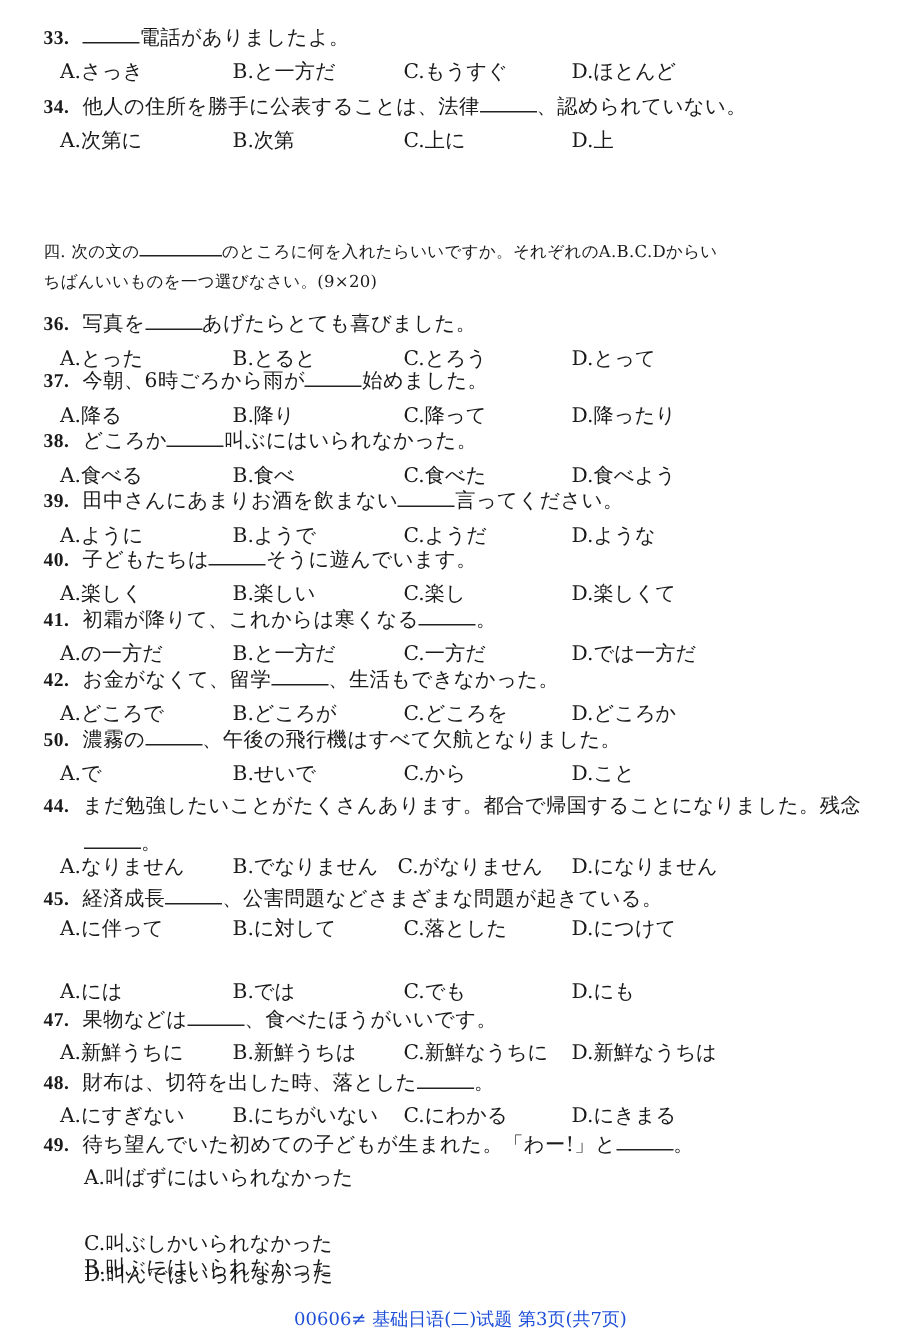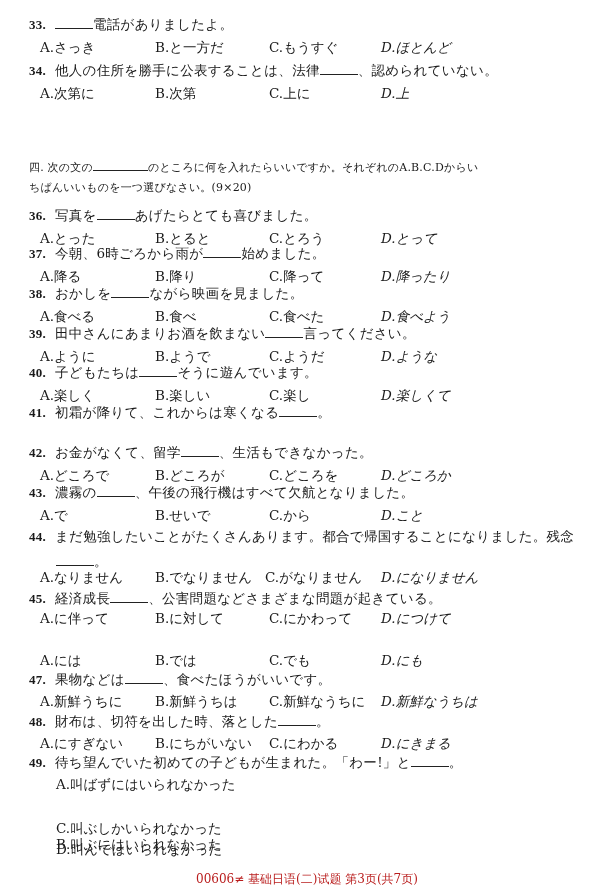--- a/index.html
+++ b/index.html
@@ -12,24 +12,24 @@
   .q { position: absolute; left: 29px; white-space: nowrap; letter-spacing: 0.3px; }
   .qnum { display: inline-block; width: 26px; font-family: "Liberation Serif", serif; font-weight: bold; font-size: 13px; }
   .qtext { }
   .blank { display: inline-block; width: 38px; border-bottom: 1px solid #222; height: 12px; vertical-align: baseline; }
   .blank.long { width: 55px; }
   .opts { position: absolute; left: 40px; white-space: nowrap; height: 18px; width: 540px; }
   .opt { position: absolute; top: 0; }
   .opt.c0 { left: 0; }
   .opt.c1 { left: 115px; }
   .opt.c2 { left: 229px; }
-  .opt.c3 { left: 341px; font-style: italic; }
+  .opt.c3 { left: 341px; }
   .optline { position: absolute; left: 56px; white-space: nowrap; }
   .section { position: absolute; left: 29px; white-space: nowrap; font-weight: normal; font-size: 11px; letter-spacing: 0.2px; }
-  .footer { position: absolute; left: 0; width: 614px; text-align: center; top: 871px; font-size: 12px; color: #b91c1c; }
+  .footer { position: absolute; left: 0; width: 614px; text-align: center; top: 871px; font-size: 12px; color: #1d4ed8; }
 </style>
 </head>
 <body>
 
 <div class="page">
 
   <div class="q" style="top:16px">
     <span class="qnum">33.</span><span class="blank"></span><span class="qtext">電話がありましたよ。</span>
   </div>
   <div class="opts" style="top:39px">
@@ -70,21 +70,21 @@
     <span class="qnum">37.</span><span>今朝、6時ごろから雨が</span><span class="blank"></span><span>始めました。</span>
   </div>
   <div class="opts" style="top:268px">
     <span class="opt c0">A.降る</span>
     <span class="opt c1">B.降り</span>
     <span class="opt c2">C.降って</span>
     <span class="opt c3">D.降ったり</span>
   </div>
 
   <div class="q" style="top:285px">
-    <span class="qnum">38.</span><span>おかしを</span><span class="blank"></span><span>ながら映画を見ました。</span>
+    <span class="qnum">38.</span><span>どころか</span><span class="blank"></span><span>叫ぶにはいられなかった。</span>
   </div>
   <div class="opts" style="top:308px">
     <span class="opt c0">A.食べる</span>
     <span class="opt c1">B.食べ</span>
     <span class="opt c2">C.食べた</span>
     <span class="opt c3">D.食べよう</span>
   </div>
 
   <div class="q" style="top:325px">
     <span class="qnum">39.</span><span>田中さんにあまりお酒を飲まない</span><span class="blank"></span><span>言ってください。</span>
@@ -102,33 +102,39 @@
   <div class="opts" style="top:387px">
     <span class="opt c0">A.楽しく</span>
     <span class="opt c1">B.楽しい</span>
     <span class="opt c2">C.楽し</span>
     <span class="opt c3">D.楽しくて</span>
   </div>
 
   <div class="q" style="top:404px">
     <span class="qnum">41.</span><span>初霜が降りて、これからは寒くなる</span><span class="blank"></span><span>。</span>
   </div>
+  <div class="opts" style="top:427px">
+    <span class="opt c0">A.の一方だ</span>
+    <span class="opt c1">B.と一方だ</span>
+    <span class="opt c2">C.一方だ</span>
+    <span class="opt c3">D.では一方だ</span>
+  </div>
 
   <div class="q" style="top:444px">
     <span class="qnum">42.</span><span>お金がなくて、留学</span><span class="blank"></span><span>、生活もできなかった。</span>
   </div>
   <div class="opts" style="top:467px">
     <span class="opt c0">A.どころで</span>
     <span class="opt c1">B.どころが</span>
     <span class="opt c2">C.どころを</span>
     <span class="opt c3">D.どころか</span>
   </div>
 
   <div class="q" style="top:484px">
-    <span class="qnum">43.</span><span>濃霧の</span><span class="blank"></span><span>、午後の飛行機はすべて欠航となりました。</span>
+    <span class="qnum">50.</span><span>濃霧の</span><span class="blank"></span><span>、午後の飛行機はすべて欠航となりました。</span>
   </div>
   <div class="opts" style="top:507px">
     <span class="opt c0">A.で</span>
     <span class="opt c1">B.せいで</span>
     <span class="opt c2">C.から</span>
     <span class="opt c3">D.こと</span>
   </div>
 
   <div class="q" style="top:528px">
     <span class="qnum">44.</span><span>まだ勉強したいことがたくさんあります。都合で帰国することになりました。残念</span>
@@ -142,21 +148,21 @@
     <span class="opt" style="left:225px">C.がなりません</span>
     <span class="opt c3">D.になりません</span>
   </div>
 
   <div class="q" style="top:590px">
     <span class="qnum">45.</span><span>経済成長</span><span class="blank"></span><span>、公害問題などさまざまな問題が起きている。</span>
   </div>
   <div class="opts" style="top:610px">
     <span class="opt c0">A.に伴って</span>
     <span class="opt c1">B.に対して</span>
-    <span class="opt c2">C.にかわって</span>
+    <span class="opt c2">C.落とした</span>
     <span class="opt c3">D.につけて</span>
   </div>
 
   <div class="opts" style="top:652px">
     <span class="opt c0">A.には</span>
     <span class="opt c1">B.では</span>
     <span class="opt c2">C.でも</span>
     <span class="opt c3">D.にも</span>
   </div>
 

